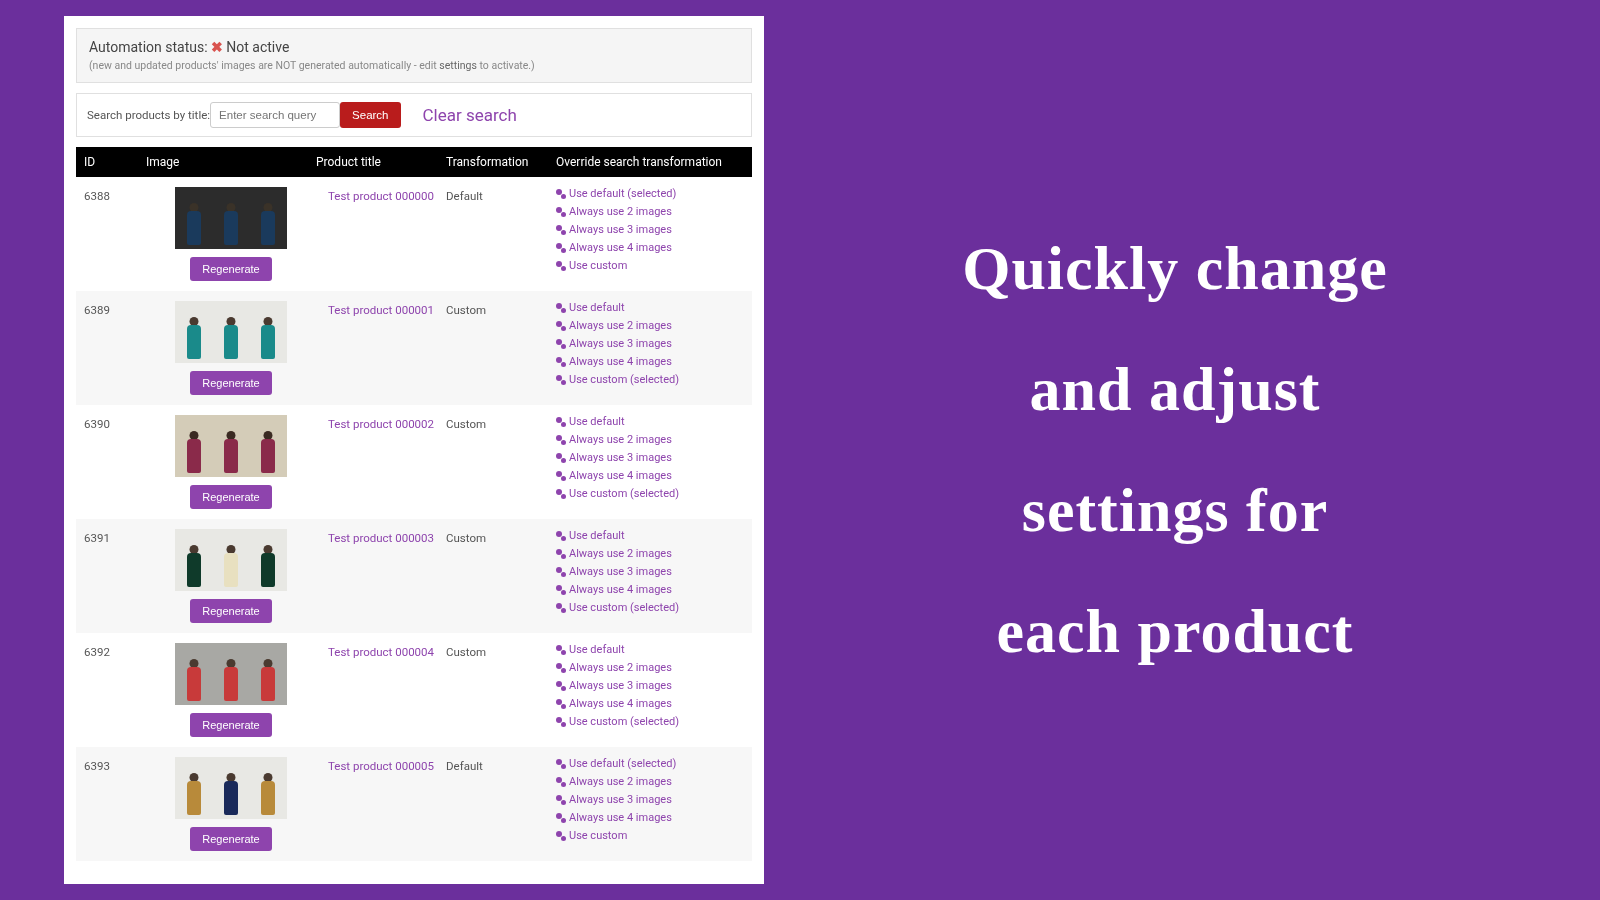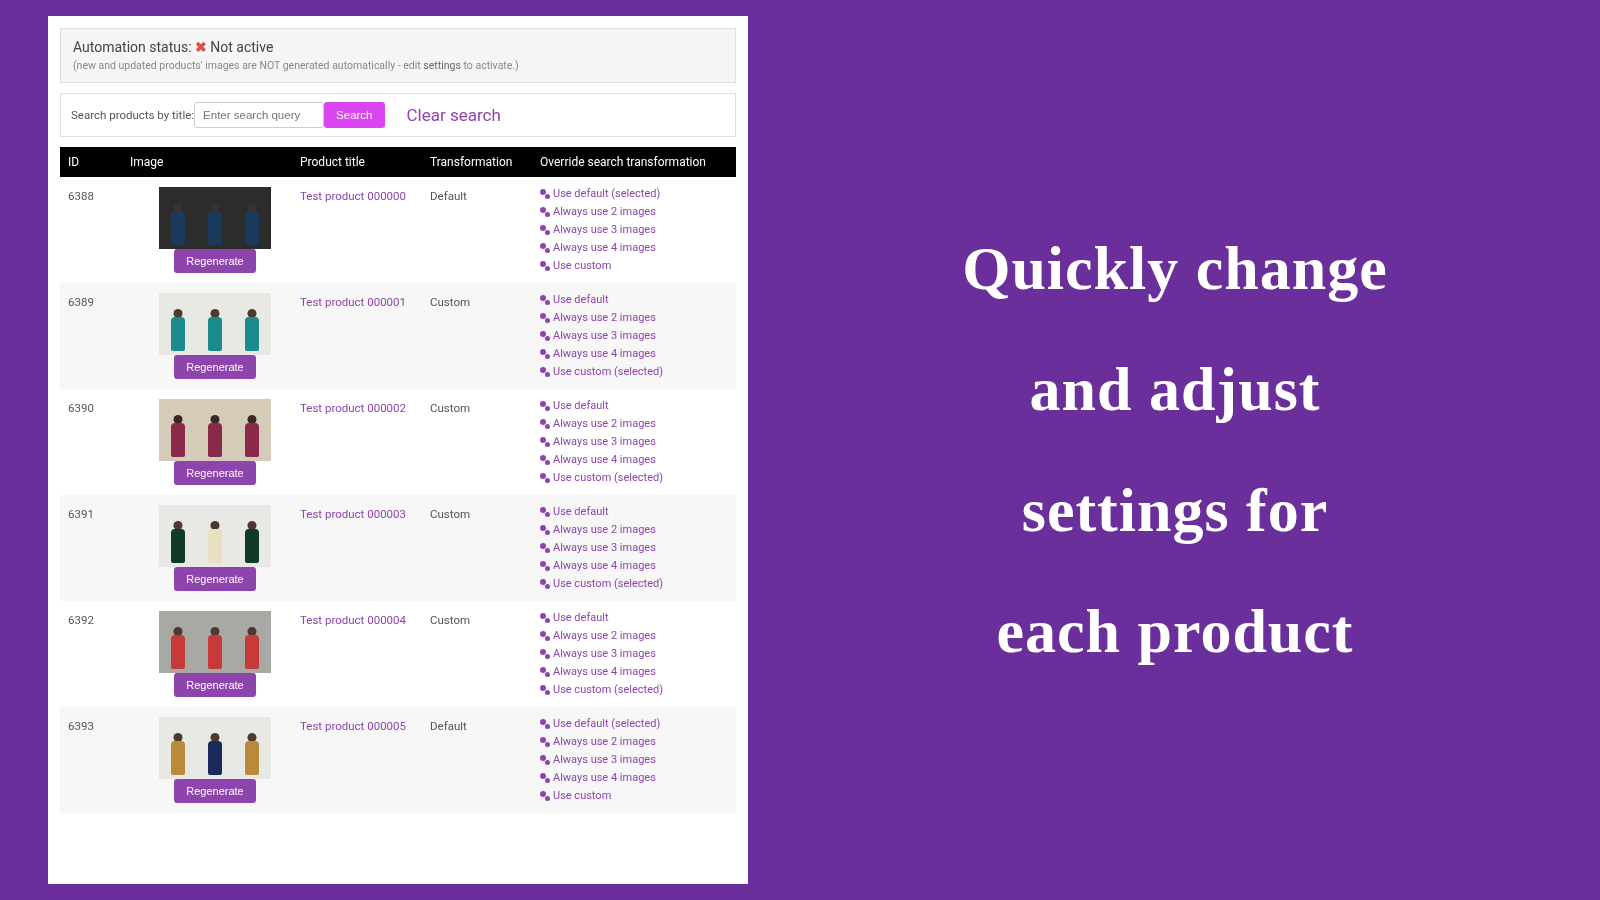--- a/index.html
+++ b/index.html
@@ -7,21 +7,21 @@
   background: #6b2f9c;
   width: 1600px;
   height: 900px;
   font-family: -apple-system, BlinkMacSystemFont, "Segoe UI", Roboto, sans-serif;
   display: flex;
   overflow: hidden;
 }
 .left-panel {
   width: 750px;
   height: 764px;
-  padding: 16px 0 0 48px;
+  padding: 16px 0 0 64px;
 }
 .app-window {
   background: #fff;
   width: 700px;
   height: 868px;
   padding: 12px;
   font-size: 11px;
   color: #555;
   overflow: hidden;
 }
@@ -45,21 +45,21 @@
 }
 .search-input {
   border: 1px solid #ccc;
   border-radius: 3px;
   padding: 6px 8px;
   font-size: 11.5px;
   width: 130px;
   color: #999;
 }
 .search-btn {
-  background: #d946ef;
+  background: #b91c1c;
   color: #fff;
   border: none;
   border-radius: 3px;
   padding: 7px 12px;
   font-size: 11.5px;
   cursor: pointer;
 }
 .clear-link {
   color: #8e44ad;
   font-size: 17px;
@@ -101,23 +101,24 @@
   align-items: flex-end;
   justify-content: center;
 }
 .regen-btn {
   background: #8e44ad;
   color: #fff;
   border: none;
   border-radius: 3px;
   padding: 6px 12px;
   font-size: 11px;
+  margin-top: 8px;
   cursor: pointer;
 }
-.row .col-title { color: #8e44ad; padding-top: 2px; cursor: pointer; }
+.row .col-title { color: #8e44ad; padding-top: 2px; cursor: pointer; text-align: center; }
 .row .col-trans { color: #555; padding-top: 2px; }
 .opt-list { display: flex; flex-direction: column; gap: 5px; }
 .opt {
   color: #8e44ad;
   font-size: 11px;
   cursor: pointer;
   display: flex;
   align-items: center;
   gap: 3px;
 }

